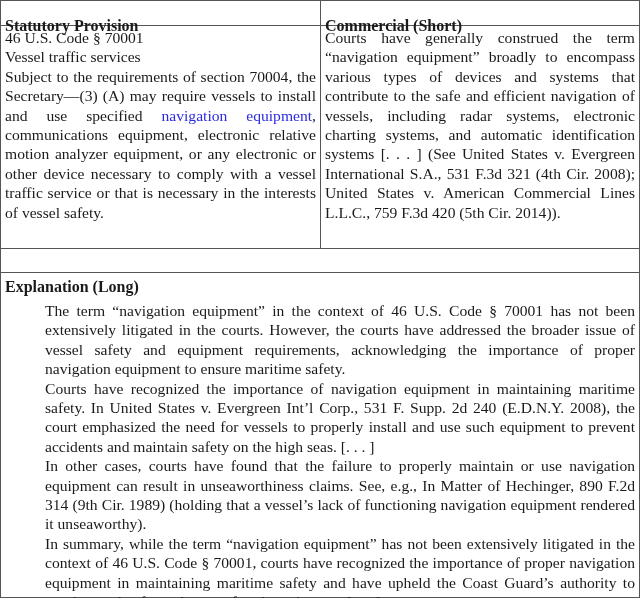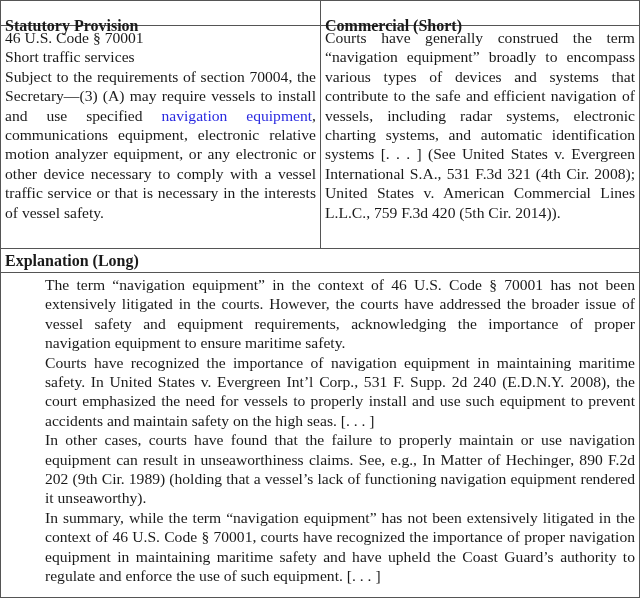--- a/index.html
+++ b/index.html
@@ -38,20 +38,21 @@
     }
     .cell.left {
       width: 320px;
       border-right: 1px solid #555;
     }
     .cell.right {
       width: 318px;
     }
     .cell.full {
       width: 638px;
+      margin-top: 26px;
     }
     .head-row {
       height: 25px;
       align-items: center;
     }
     .head-row .cell {
       font-weight: bold;
       font-size: 16px;
       padding-top: 19px;
       height: 37px;
@@ -96,34 +97,34 @@
 <div class="doc-table">
 
   <div class="row head-row">
     <div class="cell left">Statutory Provision</div>
     <div class="cell right">Commercial (Short)</div>
   </div>
 
   <div class="row short-row">
     <div class="cell left">
       <span class="line">46 U.S. Code § 70001</span>
-      <span class="line">Short traffic services</span>
+      <span class="line">Vessel traffic services</span>
       <p class="para" lang="en"><span>Subject to the requirements of section 70004, the Secretary—(3) (A) may require vessels to install and use specified </span><a class="link" href="#" style="color: rgb(42, 42, 224);">navigation equipment</a><span>, communications equipment, electronic relative motion analyzer equipment, or any electronic or other device necessary to comply with a vessel traffic service or that is necessary in the interests of vessel safety.</span></p>
     </div>
     <div class="cell right">
       <p class="para" lang="en">Courts have generally construed the term “navigation equipment” broadly to encompass various types of devices and systems that contribute to the safe and efficient navigation of vessels, including radar systems, electronic charting systems, and automatic identification systems [. . . ] (See United States v. Evergreen International S.A., 531 F.3d 321 (4th Cir. 2008); United States v. American Commercial Lines L.L.C., 759 F.3d 420 (5th Cir. 2014)).</p>
     </div>
   </div>
 
   <div class="row long-head-row">
     <div class="cell full">Explanation (Long)</div>
   </div>
 
   <div class="row long-row">
     <div class="cell full">
       <p class="para" lang="en">The term “navigation equipment” in the context of 46 U.S. Code § 70001 has not been extensively litigated in the courts. However, the courts have addressed the broader issue of vessel safety and equipment requirements, acknowledging the importance of proper navigation equipment to ensure maritime safety.</p>
       <p class="para" lang="en">Courts have recognized the importance of navigation equipment in maintaining maritime safety. In United States v. Evergreen Int’l Corp., 531 F. Supp. 2d 240 (E.D.N.Y. 2008), the court emphasized the need for vessels to properly install and use such equipment to prevent accidents and maintain safety on the high seas. [. . . ]</p>
-      <p class="para" lang="en">In other cases, courts have found that the failure to properly maintain or use navigation equipment can result in unseaworthiness claims. See, e.g., In Matter of Hechinger, 890 F.2d 202 (9th Cir. 1989) (holding that a vessel’s lack of functioning navigation equipment rendered it unseaworthy).</p>
+      <p class="para" lang="en">In other cases, courts have found that the failure to properly maintain or use navigation equipment can result in unseaworthiness claims. See, e.g., In Matter of Hechinger, 890 F.2d 314 (9th Cir. 1989) (holding that a vessel’s lack of functioning navigation equipment rendered it unseaworthy).</p>
       <p class="para" lang="en">In summary, while the term “navigation equipment” has not been extensively litigated in the context of 46 U.S. Code § 70001, courts have recognized the importance of proper navigation equipment in maintaining maritime safety and have upheld the Coast Guard’s authority to regulate and enforce the use of such equipment. [. . . ]</p>
     </div>
   </div>
 
 </div>
 
 </body></html>

